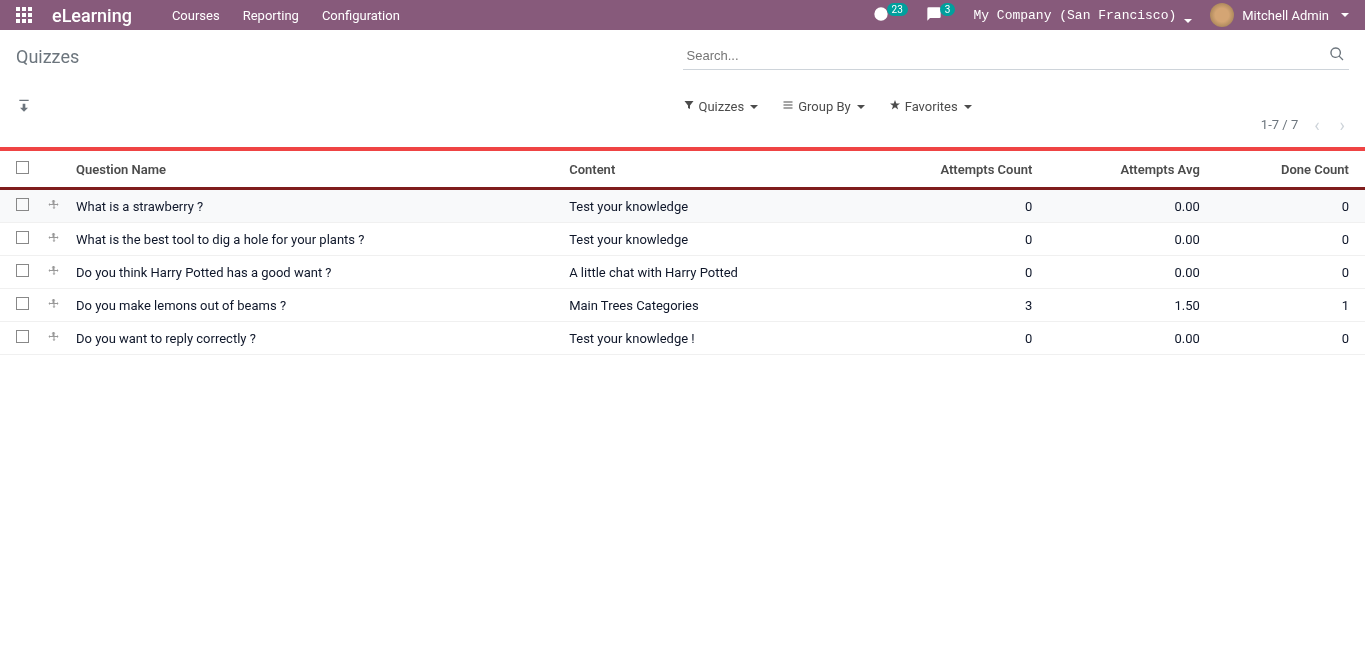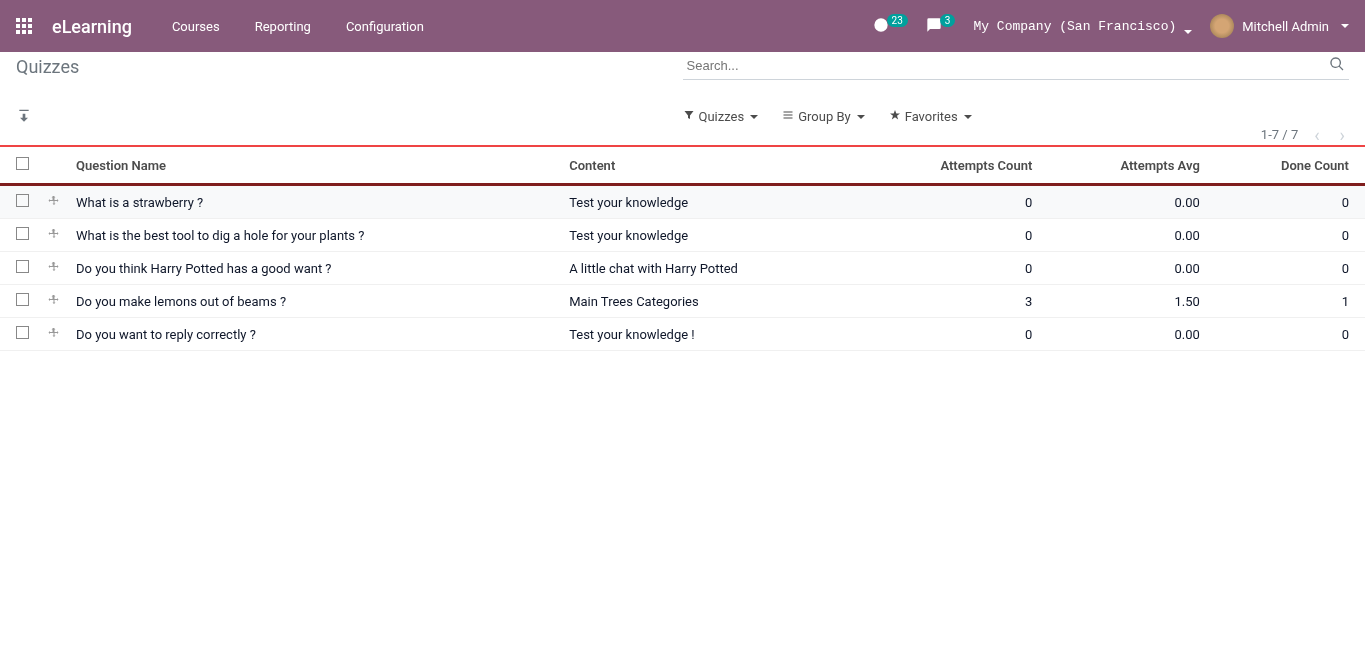--- a/index.html
+++ b/index.html
@@ -1,32 +1,32 @@
 <!DOCTYPE html>
 <html><head>
 <meta charset="utf-8">
 <style>
 * { box-sizing: border-box; margin: 0; padding: 0; }
 body { font-family: -apple-system, BlinkMacSystemFont, "Segoe UI", Roboto, "Helvetica Neue", Arial, sans-serif; font-size: 13px; color: #4c4c4c; background: #fff; }
-.navbar { background: #875a7b; color: #fff; height: 52px; display: flex; align-items: center; padding: 0 16px; }
+.navbar { background: #875a7b; color: #fff; height: 30px; display: flex; align-items: center; padding: 0 16px; }
 .apps-icon { display: grid; grid-template-columns: repeat(3, 4px); grid-template-rows: repeat(3, 4px); gap: 2px; margin-right: 20px; cursor: pointer; }
 .apps-icon span { background: #fff; width: 4px; height: 4px; }
 .brand { font-size: 18px; font-weight: 500; margin-right: 40px; }
-.nav-links { display: flex; gap: 35px; align-items: flex-end; }
+.nav-links { display: flex; gap: 23px; align-items: flex-end; }
 .nav-links a { color: #fff; text-decoration: none; font-size: 13px; }
 .nav-right { margin-left: auto; display: flex; align-items: center; gap: 18px; }
 .badge-icon { position: relative; display: flex; align-items: center; }
 .badge-icon svg { width: 16px; height: 16px; fill: #fff; }
 .badge { background: #00a09d; color: #fff; font-size: 10px; padding: 1px 5px; border-radius: 8px; margin-left: -2px; position: relative; top: -6px; }
 .company { font-size: 13px; display: flex; align-items: flex-end; gap: 4px; cursor: pointer; font-family: Liberation Mono, monospace; }
 .user { display: flex; align-items: center; gap: 8px; cursor: pointer; }
 .avatar { width: 24px; height: 24px; border-radius: 50%; background: radial-gradient(circle, #d4a574 40%, #8b6f47 100%); }
 .caret { width: 0; height: 0; border-left: 4px solid transparent; border-right: 4px solid transparent; border-top: 4px solid #fff; margin-left: 4px; }
 
-.control-panel { padding: 0 16px; border-bottom: 2px solid #ef4444; }
+.control-panel { padding: 12px 16px; border-bottom: 4px solid #ef4444; }
 .cp-top { display: flex; align-items: center; margin-bottom: 8px; }
 .breadcrumb { font-size: 18px; color: #6c757d; }
 .search-box { margin-left: auto; flex: 0 0 50%; position: relative; }
 .search-input { width: 100%; border: none; border-bottom: 1px solid #ced4da; padding: 6px 30px 6px 4px; font-size: 13px; outline: none; }
 .search-icon { position: absolute; right: 4px; top: 4px; }
 .search-icon svg { width: 16px; height: 16px; fill: #6c757d; }
 
 .cp-bottom { display: flex; align-items: center; }
 .export-icon svg { width: 16px; height: 16px; fill: #6c757d; }
 .cp-filters { margin-left: auto; display: flex; gap: 24px; flex: 0 0 50%; }

